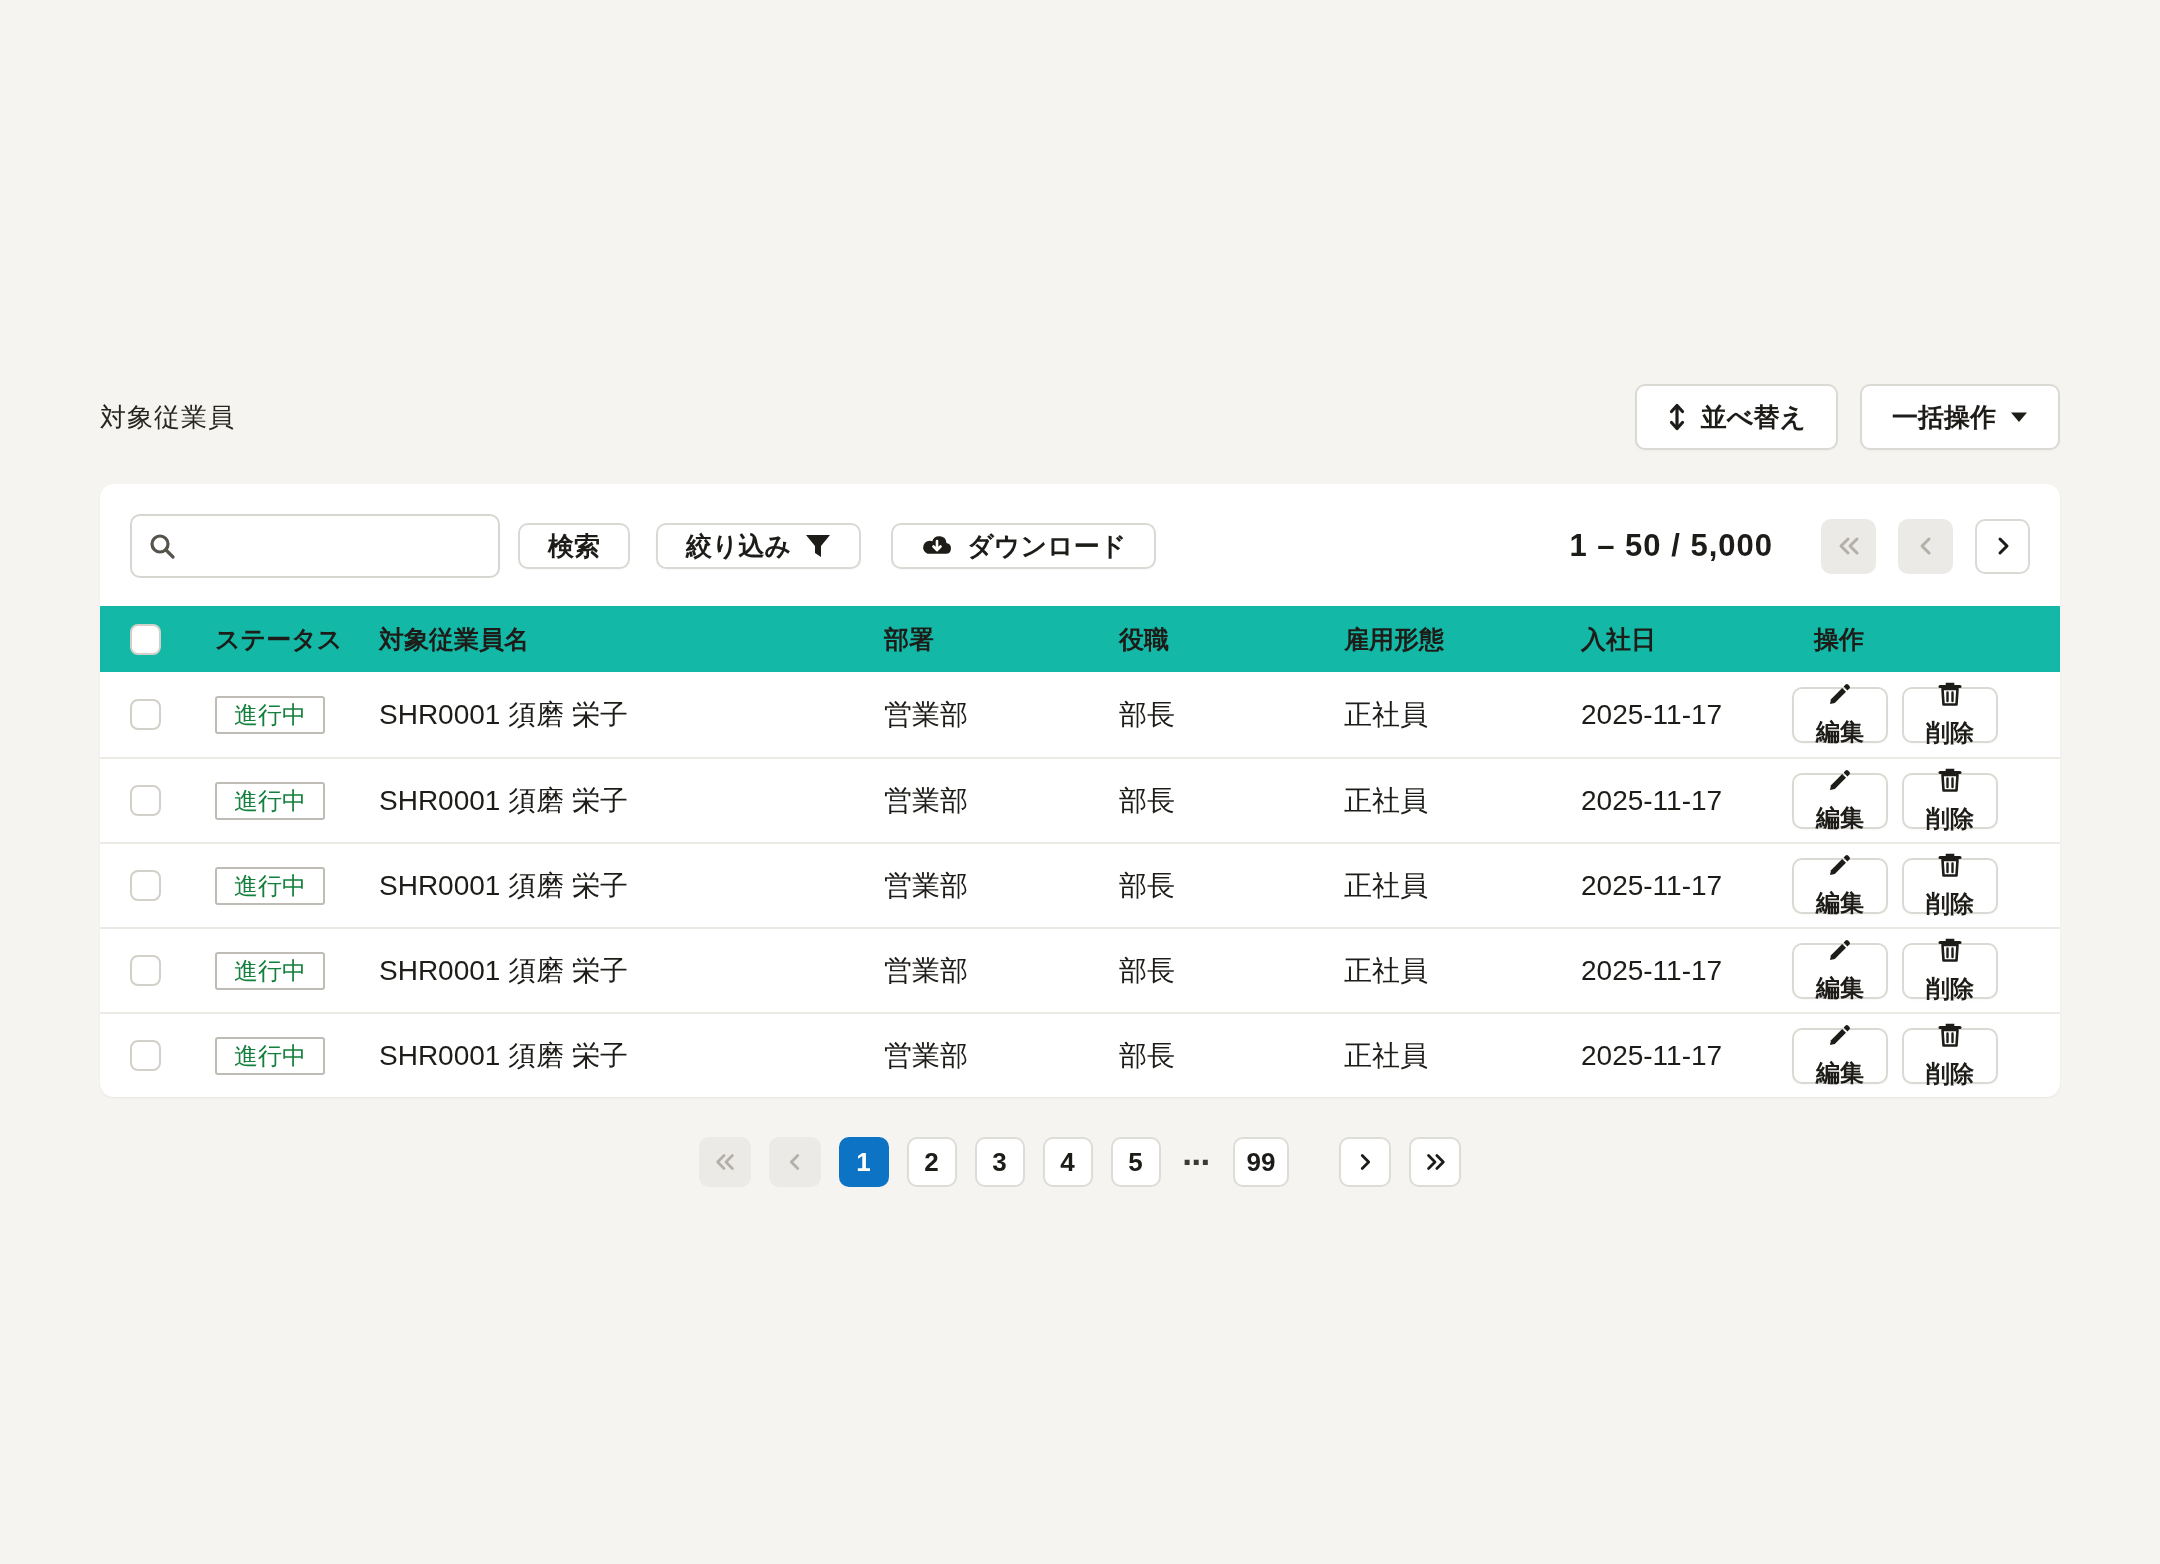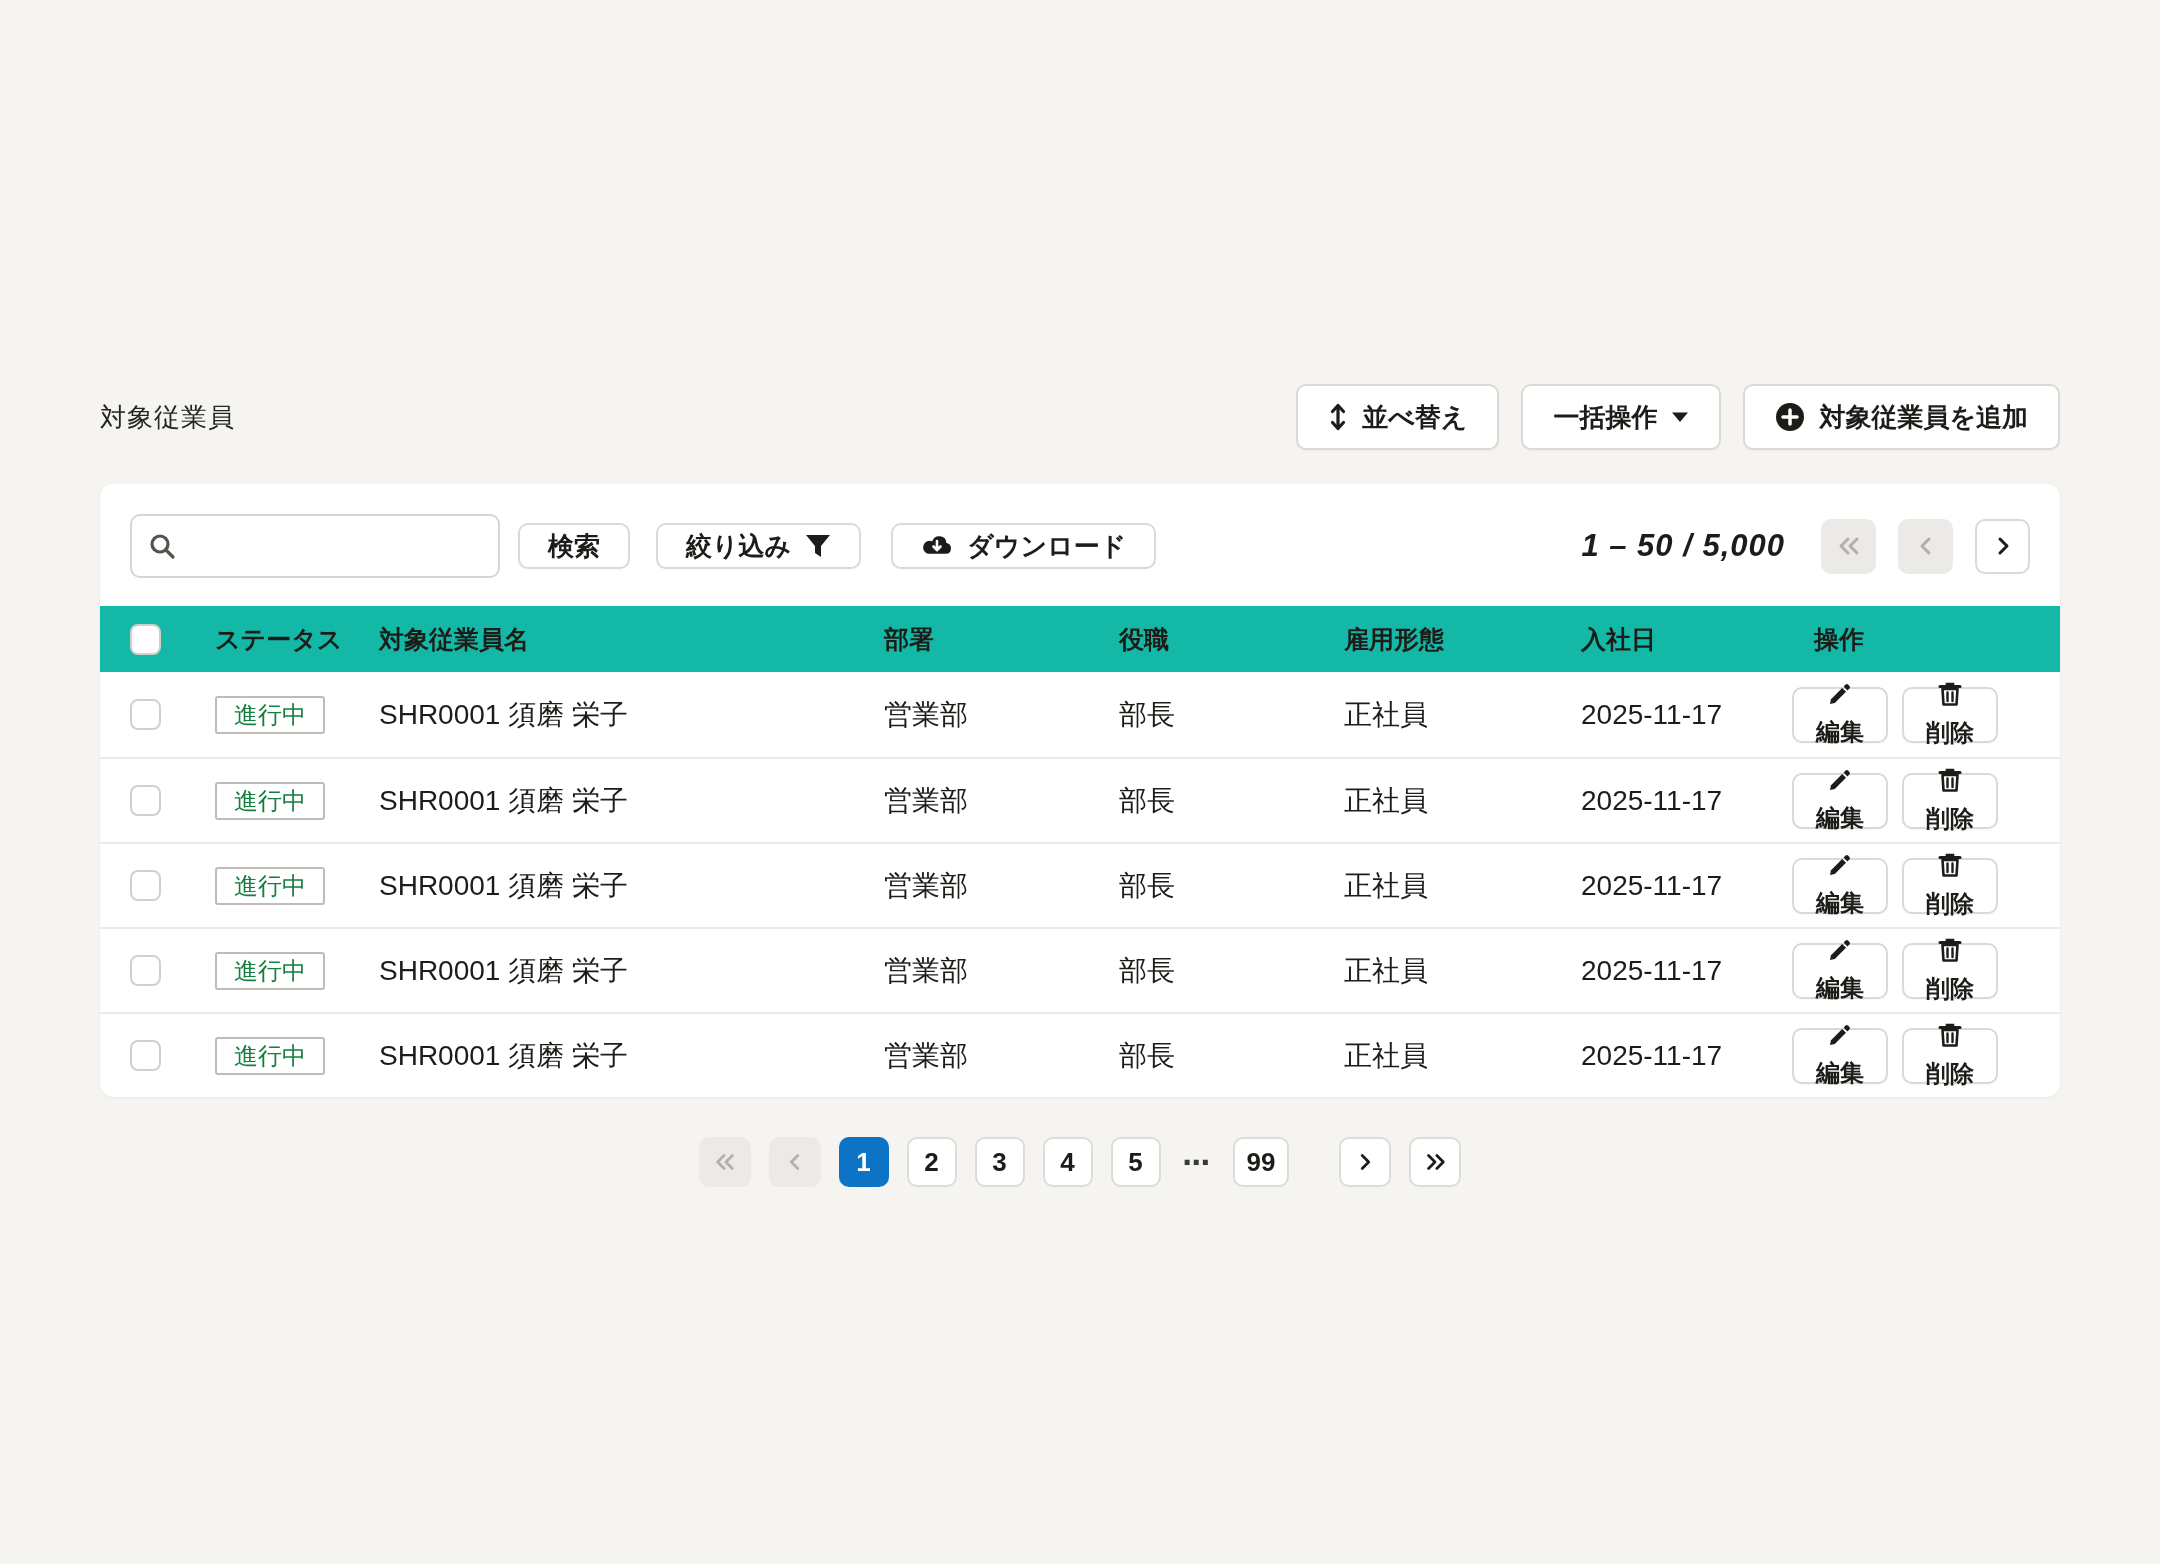--- a/index.html
+++ b/index.html
@@ -47,21 +47,21 @@
   }
   .search-box input {
     border:none; outline:none; flex:1; min-width:0;
     font-family:inherit; font-size:26px; color:#1d1c18; background:transparent;
     margin-left:12px;
   }
   .toolbar .btn-md { height:46px; padding:0 28px; }
   .gap18 { margin-left:18px; } .gap26 { margin-left:26px; } .gap30 { margin-left:30px; }
 
   .toolbar-right { margin-left:auto; display:flex; align-items:center; }
-  .range-text { font-size:31px; font-weight:bold; letter-spacing:1px; margin-right:36px;font-style:italic; }
+  .range-text { font-size:31px; font-weight:bold; letter-spacing:1px; margin-right:48px; }
 
   .nav-btn {
     width:55px; height:55px; border-radius:10px;
     display:inline-flex; align-items:center; justify-content:center;
     background:#fff; border:2px solid #dbd9d3; cursor:pointer;
   }
   .nav-btn + .nav-btn { margin-left:22px; }
   .nav-btn.disabled { background:#eceae6; border-color:#eceae6; cursor:default; }
   .nav-btn.disabled svg { stroke:#b3b0a9; }
   .nav-btn svg { stroke:#1d1c18; }
@@ -128,29 +128,20 @@
         </span>
         <span>並べ替え</span>
       </button>
       <button class="btn btn-lg">
         <span>一括操作</span>
         <span class="icon">
           <svg width="18" height="12" viewBox="0 0 18 12">
               <path d="M1 1.5 L9 11 L17 1.5 Z" fill="#1d1c18"></path>
             </svg>
         </span>
-      </button>
-      <button class="btn btn-lg">
-        <span class="icon">
-          <svg width="30" height="30" viewBox="0 0 30 30">
-            <circle cx="15" cy="15" r="14" fill="#1d1c18"></circle>
-            <path d="M15 8 V22 M8 15 H22" stroke="#fff" stroke-width="3.5" stroke-linecap="round"></path>
-          </svg>
-        </span>
-        <span>対象従業員を追加</span>
       </button>
     </div>
   </div>
 
   <div class="card">
 
     <div class="toolbar">
       <div class="search-box">
         <span class="icon">
           <svg width="28" height="28" viewBox="0 0 28 28" fill="none" stroke="#55534b" stroke-width="3.2" stroke-linecap="round">

